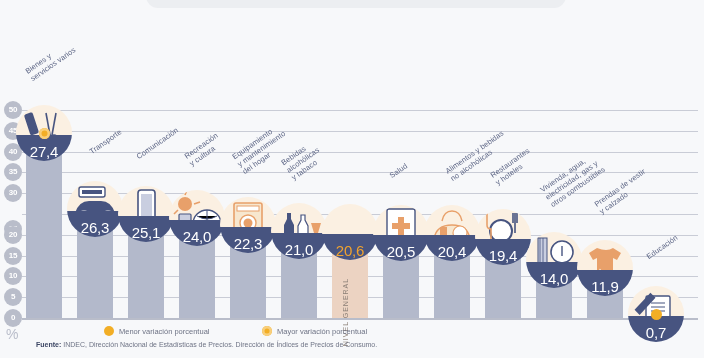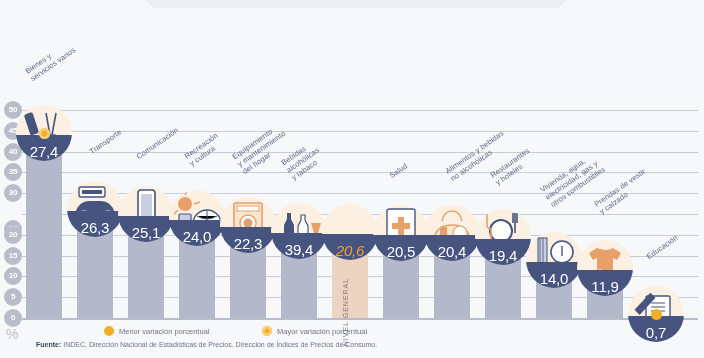--- a/index.html
+++ b/index.html
@@ -215,23 +215,23 @@
       </div>
       <div class="bubble" style="left: 271px; top: 202.64px;">
         <div class="top"></div>
         <div class="ico"><svg viewBox="0 0 56 42" width="56" height="42">
             <path d="M16 10 h4 v6 l3 6 v16 h-10 v-16 l3-6 z" fill="#475480"></path>
             <path d="M30 12 h4 v5 l3 6 v15 h-10 v-15 l3-6 z" fill="#ffffff" stroke="#475480" stroke-width="1.2"></path>
             <path d="M40 20 h10 l-3 10 h-4 z" fill="#e8a06a"></path>
             <ellipse cx="28" cy="37" rx="22" ry="5" fill="#f7e7cf"></ellipse>
           </svg></div>
         <div class="bot"></div>
-        <div class="val">39,4</div>
-      </div>
-      <div class="bubble highlight" style="left: 322px; top: 204.304px; font-style: italic;">
+        <div class="val">21,0</div>
+      </div>
+      <div class="bubble highlight" style="left: 322px; top: 204.304px;">
         <div class="top"></div>
         <div class="ico"></div>
         <div class="bot"></div>
         <div class="val">20,6</div>
       </div>
       <div class="bubble" style="left: 373px; top: 204.72px;">
         <div class="top"></div>
         <div class="ico"><svg viewBox="0 0 56 42" width="56" height="42">
             <rect x="14" y="4" width="28" height="34" rx="2" fill="#ffffff" stroke="#475480" stroke-width="1.4"></rect>
             <path d="M25 12 h6 v6 h6 v6 h-6 v6 h-6 v-6 h-6 v-6 h6 z" fill="#e8a06a"></path>

